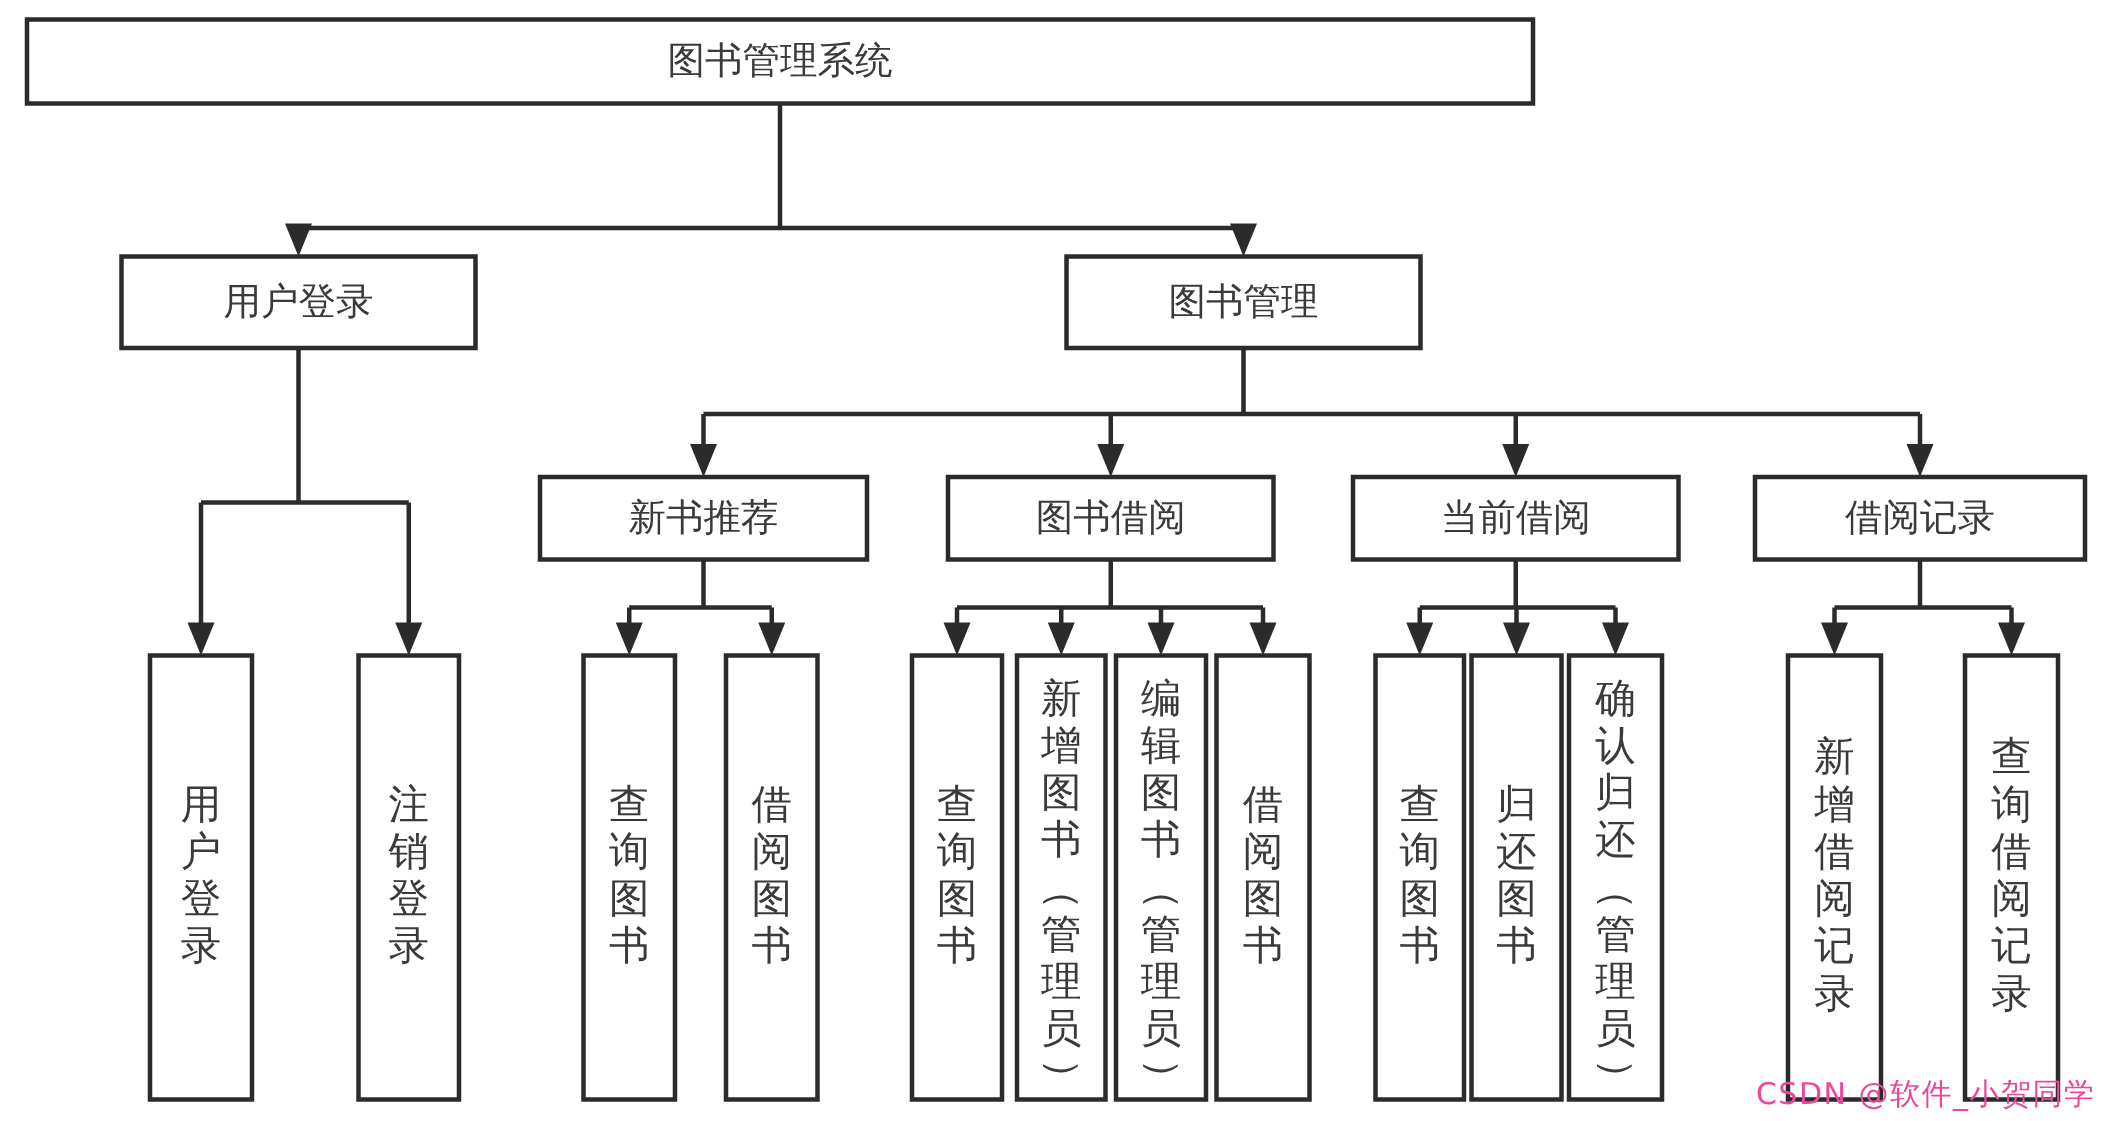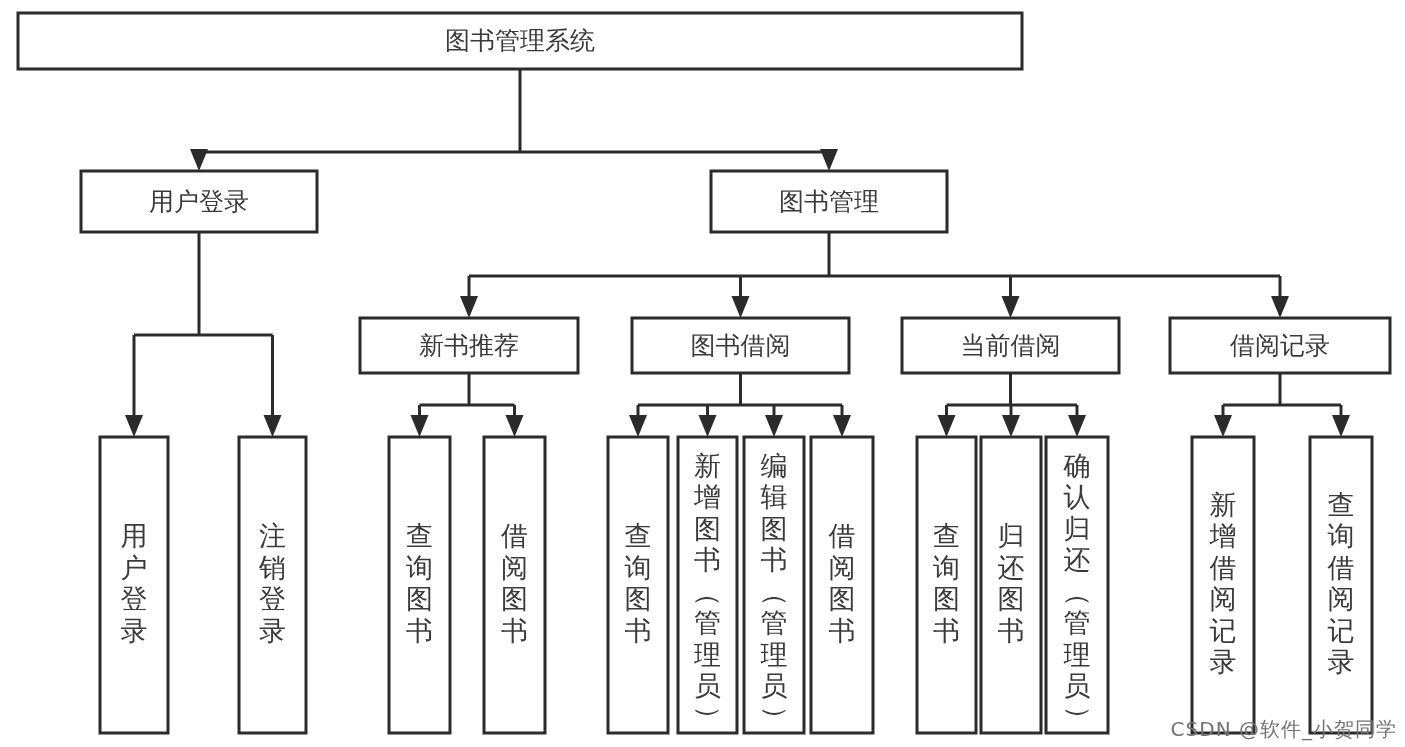--- a/index.html
+++ b/index.html
@@ -15,21 +15,21 @@
     font-family:"DejaVu Sans","Liberation Sans",sans-serif;
     fill:#3a3a3a;font-size:25px;text-anchor:middle;dominant-baseline:middle;
   }
   .leaf-label{
     font-family:"DejaVu Sans","Liberation Sans",sans-serif;
     fill:#3a3a3a;font-size:27px;
   }
   .watermark{
     position:absolute;right:8px;bottom:4px;
     font-family:"DejaVu Sans","Liberation Sans",sans-serif;
-    font-size:20px;color:#737373;white-space:nowrap;letter-spacing:1px;
+    font-size:20px;color:#ec4899;white-space:nowrap;letter-spacing:1px;
   }
 </style>
 </head>
 <body>
 
 <svg id="canvas" viewBox="0 0 1405 747">
     <line x1="520" y1="69" x2="520" y2="152" class="conn"></line>
     <line x1="199" y1="152" x2="829" y2="152" class="conn"></line>
     <line x1="199" y1="152" x2="199" y2="157" class="conn"></line>
     <path d="M 190 149 L 208 149 L 199 171 Z" class="arrow-head"></path>

